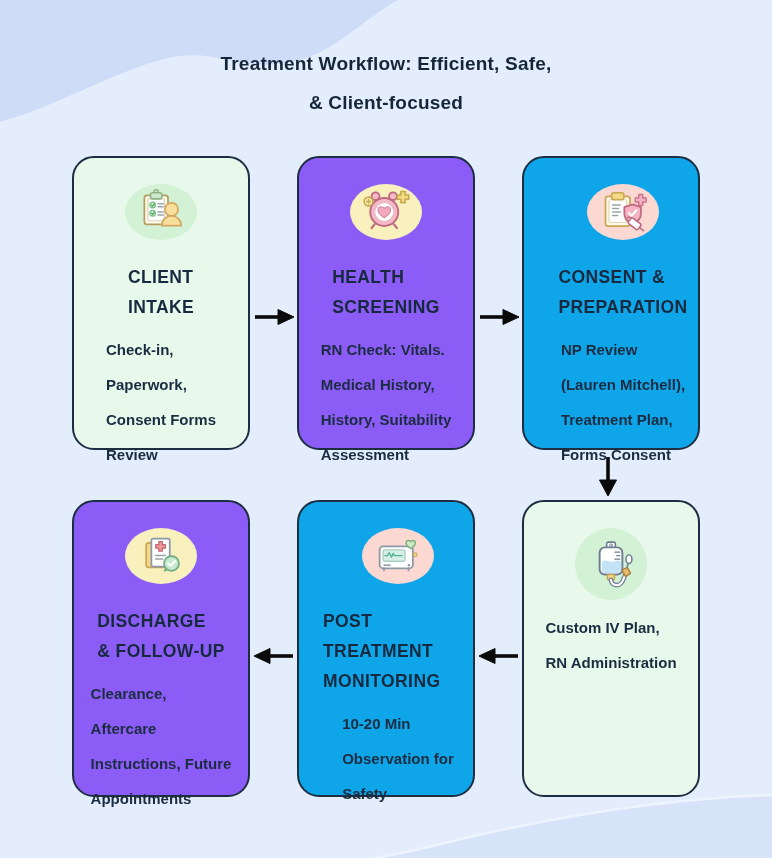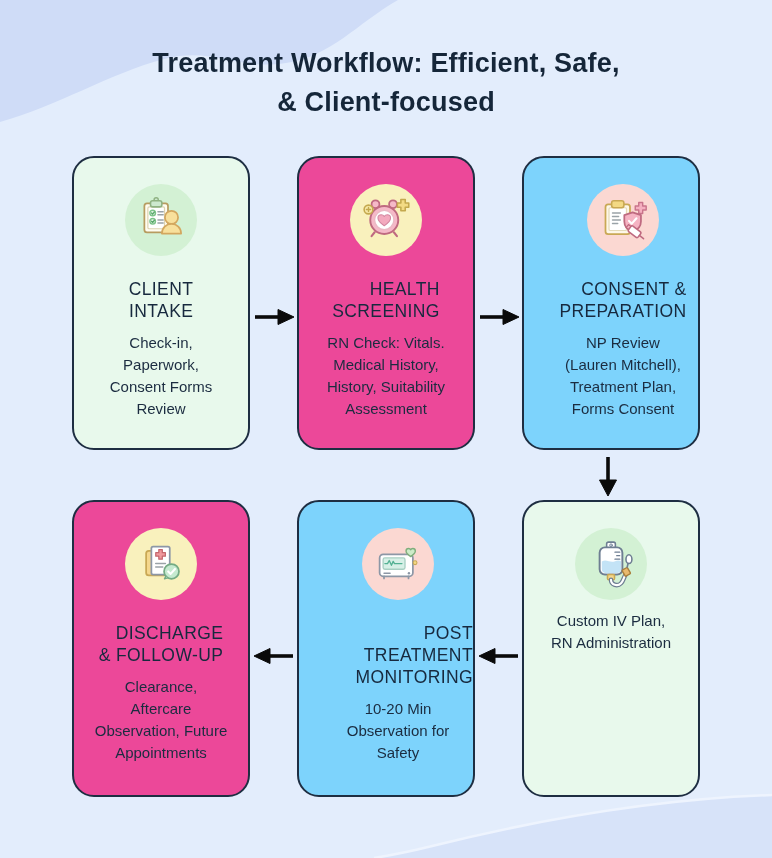--- a/index.html
+++ b/index.html
@@ -5,49 +5,49 @@
   html,body { margin:0; padding:0; background:#e3edfc; }
   .canvas {
     position:relative; width:772px; height:858px; overflow:hidden;
     background:#e3edfc;
     font-family:"Liberation Sans", sans-serif;
     color:#17293e;
   }
   .bg-svg { position:absolute; left:0; top:0; pointer-events:none; }
   .title {
     position:absolute; top:44px; left:0; width:100%;
-    text-align:center; font-size:27px; line-height:39px; font-weight:800;
+    text-align:center; font-size:19px; line-height:39px; font-weight:800;
     color:#152639; white-space:pre-line; letter-spacing:0.2px; margin:0;
   }
   .flow { position:absolute; top:156px; left:72px; width:628px; }
   .row { display:flex; }
   .row1 { height:294px; }
   .row2 { height:297px; margin-top:50px; }
   .card {
     width:178px; box-sizing:border-box;
     border:2.5px solid #1e2e42; border-radius:22px;
     display:flex; flex-direction:column; align-items:center;
   }
   .card.green  { background:#e8f9ec; }
-  .card.yellow { background:#ec4899; }
-  .card.pink   { background:#7dd3fc;padding-left:24px; }
+  .card.yellow { background:#8b5cf6; }
+  .card.pink   { background:#0ea5e9;padding-left:24px; }
   .icon-circle {
     width:72px; height:72px; border-radius:50%; margin-top:26px;
     display:flex; align-items:center; justify-content:center;
   }
   .icon-circle.green  { background:#d3f1d4; }
   .icon-circle.yellow { background:#f9f1bd; }
   .icon-circle.pink   { background:#fbd8d2; }
   .card h2 {
-    margin:22px 0 0 0; font-size:17.5px; font-weight:400; line-height:22px;
-    letter-spacing:0.4px; text-align:right; white-space:pre-line; color:#17293e;
+    margin:22px 0 0 0; font-size:17.5px; font-weight:700; line-height:30px;
+    letter-spacing:0.4px; text-align:left; white-space:pre-line; color:#17293e;
   }
   .card p {
-    margin:10px 0 0 0; font-size:15px; line-height:22px;
-    text-align:center; white-space:pre-line; color:#1b2c40;
+    margin:10px 0 0 0; font-size:15px; line-height:35px;
+    text-align:left; white-space:pre-line; color:#1b2c40;font-weight:bold;
   }
   .gap { width:47px; display:flex; justify-content:center; align-items:center; }
   .row1 .gap svg { margin-top:28px; }
   .row2 .gap svg { margin-top:14px; }
   .down-arrow { position:absolute; left:596px; top:455px; }
   .arrow-fill { fill:#0a0a0a; stroke:#0a0a0a; }
 </style>
 </head>
 <body>
 
@@ -164,21 +164,21 @@
             <path d="M26 31.5h11 M26 35.5h8" stroke="#9aa3a8" stroke-width="1.8"></path>
             <circle cx="44" cy="40.5" r="8.5" fill="#c6ead0" stroke="#74ab84" stroke-width="2"></circle>
             <path d="M37.5 46l-1.5 3 3.5-1.2" fill="#c6ead0" stroke="#74ab84" stroke-width="1.6"></path>
             <path d="M40.2 40.5l2.8 2.8 5-5.6" stroke="#ffffff" stroke-width="2.4"></path>
           </svg>
         </div>
         <h2>DISCHARGE
 &amp; FOLLOW-UP</h2>
         <p>Clearance,
 Aftercare
-Observation, Future
+Instructions, Future
 Appointments</p>
       </section>
 
       <div class="gap">
         <svg width="42" height="18" viewBox="0 0 42 18">
           <line x1="40" y1="9" x2="16" y2="9" stroke="#0a0a0a" stroke-width="3.6"></line>
           <polygon class="arrow-fill" points="17,1.5 1,9 17,16.5"></polygon>
         </svg>
       </div>
 

